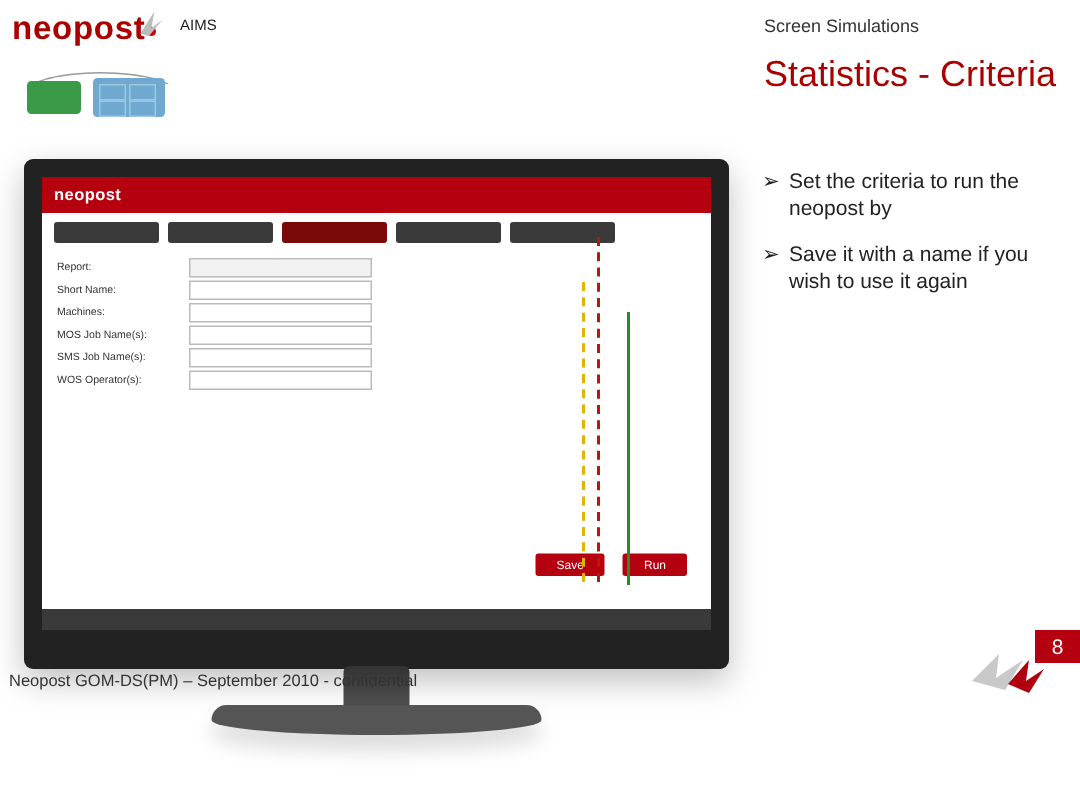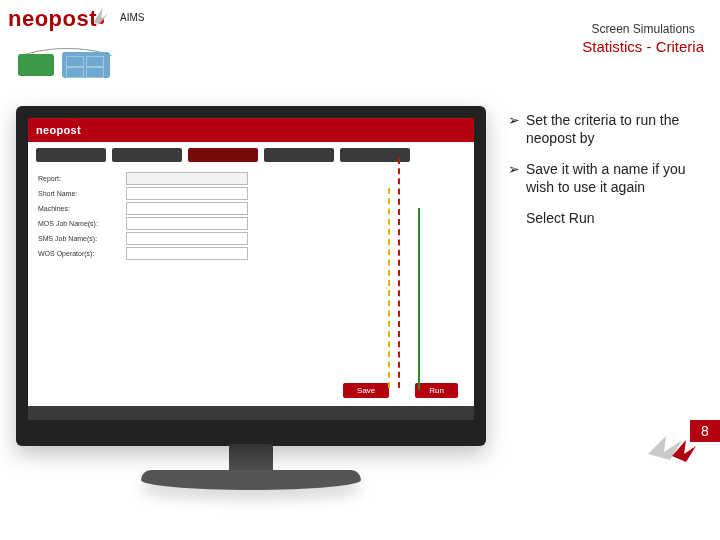--- a/index.html
+++ b/index.html
@@ -3,23 +3,23 @@
 <meta charset="utf-8">
 <style>
   html,body{margin:0;padding:0;width:720px;height:540px;background:#fff;font-family:Verdana,Arial,sans-serif;color:#222;overflow:hidden}
   .slide{position:relative;width:720px;height:464px}
   
   .hdr{position:absolute;top:6px;left:0;right:0;height:42px}
   .logo-main{position:absolute;left:8px;top:0;font-weight:bold;font-size:22px;letter-spacing:.5px;color:#a00}
   .logo-dot{display:inline-block;width:6px;height:6px;background:#c00;border-radius:50%;vertical-align:2px;margin:0 1px}
   .logo-flare{position:absolute;left:90px;top:-2px;width:22px;height:22px}
   .aims{position:absolute;left:120px;top:6px;font-size:10px}
-  .hdr-r{position:absolute;right:16px;top:16px;text-align:center}
+  .hdr-r{position:absolute;right:16px;top:4px;text-align:left}
   .ssim{font-size:12px;color:#333}
-  .bcrumb{font-size:15px;color:#a00;margin-top:2px}
+  .bcrumb{font-size:24px;color:#a00;margin-top:12px}
   
   .diagram{position:absolute;left:6px;top:40px;width:120px;height:46px}
   .dbox{position:absolute;border-radius:3px}
   .dbox.a{left:12px;top:14px;width:36px;height:22px;background:#3a9a47}
   .dbox.b{left:56px;top:12px;width:48px;height:26px;background:#6fa9cf}
   .dbl{position:absolute;border:1px solid #9ec7e0;width:16px;height:10px}
   .arc{position:absolute;width:104px;height:30px;border:1px solid #999;border-color:#999 transparent transparent transparent;border-radius:50% 50% 0 0;left:8px;top:8px}
   
   .monitor{position:absolute;left:16px;top:106px;width:470px;height:340px;background:#222;border-radius:6px;box-shadow:0 8px 22px rgba(0,0,0,.25)}
   .screen{position:absolute;left:12px;top:12px;right:12px;bottom:26px;background:#fff}
@@ -30,21 +30,21 @@
   .appbar .small-logo{font-weight:bold;font-size:11px;letter-spacing:.3px}
   .appbar .slogan{position:absolute;right:8px;top:0;font-size:8px;letter-spacing:.4px}
   .tabs{padding:6px 8px 4px;display:flex;gap:6px}
   .tab{flex:0 0 auto;width:70px;height:14px;background:#7a0a0a;border-radius:2px}
   .tab.inactive{background:#3a3a3a}
   .form{padding:4px 10px}
   .frow{display:flex;align-items:center;margin:2px 0}
   .flab{width:88px;font-size:7px;color:#333}
   .finp{height:11px;width:120px;background:#fff;border:1px solid #bbb}
   .fsel{height:11px;width:120px;background:#f2f2f2;border:1px solid #bbb}
-  .btnrow{position:absolute;bottom:22px;right:16px;display:flex;gap:26px}
+  .btnrow{position:absolute;bottom:36px;right:16px;display:flex;gap:12px}
   .sbtn{background:#b50010;color:#fff;font-size:8px;padding:3px 14px;border-radius:2px}
   .footerbar{position:absolute;left:0;right:0;bottom:0;height:14px;background:#3a3a3a}
   
   .bullets{position:absolute;left:508px;top:112px;right:14px;font-size:14px}
   .bl{display:flex;margin-bottom:14px}
   .bl .mark{width:18px;flex:0 0 18px}
   .bl .txt{flex:1;line-height:1.25}
   
   .arrow{position:absolute;width:2px}
   .ag{background:#2b8a26}
@@ -139,25 +139,22 @@
 
   <div class="bullets">
     <div class="bl">
       <div class="mark">➢</div>
       <div class="txt">Set the criteria to run the neopost by</div>
     </div>
     <div class="bl">
       <div class="mark">➢</div>
       <div class="txt">Save it with a name if you wish to use it again</div>
     </div>
-    <div class="bl">
-      <div class="mark"></div>
-      <div class="txt">Select Run</div>
-    </div>
   </div>
 
   <div class="pg">8</div>
   <svg class="logo-b" viewBox="0 0 48 28">
     <path d="M0 20 L18 2 L16 18 L34 6 L22 26 Z" fill="#c9c9c9"></path>
     <path d="M24 22 L38 6 L36 20 L48 12 L38 28 Z" fill="#b00010"></path>
   </svg>
+  <div class="footnote">Neopost GOM-DS(PM) – September 2010 - confidential</div>
 
 </div>
 
 </body></html>

